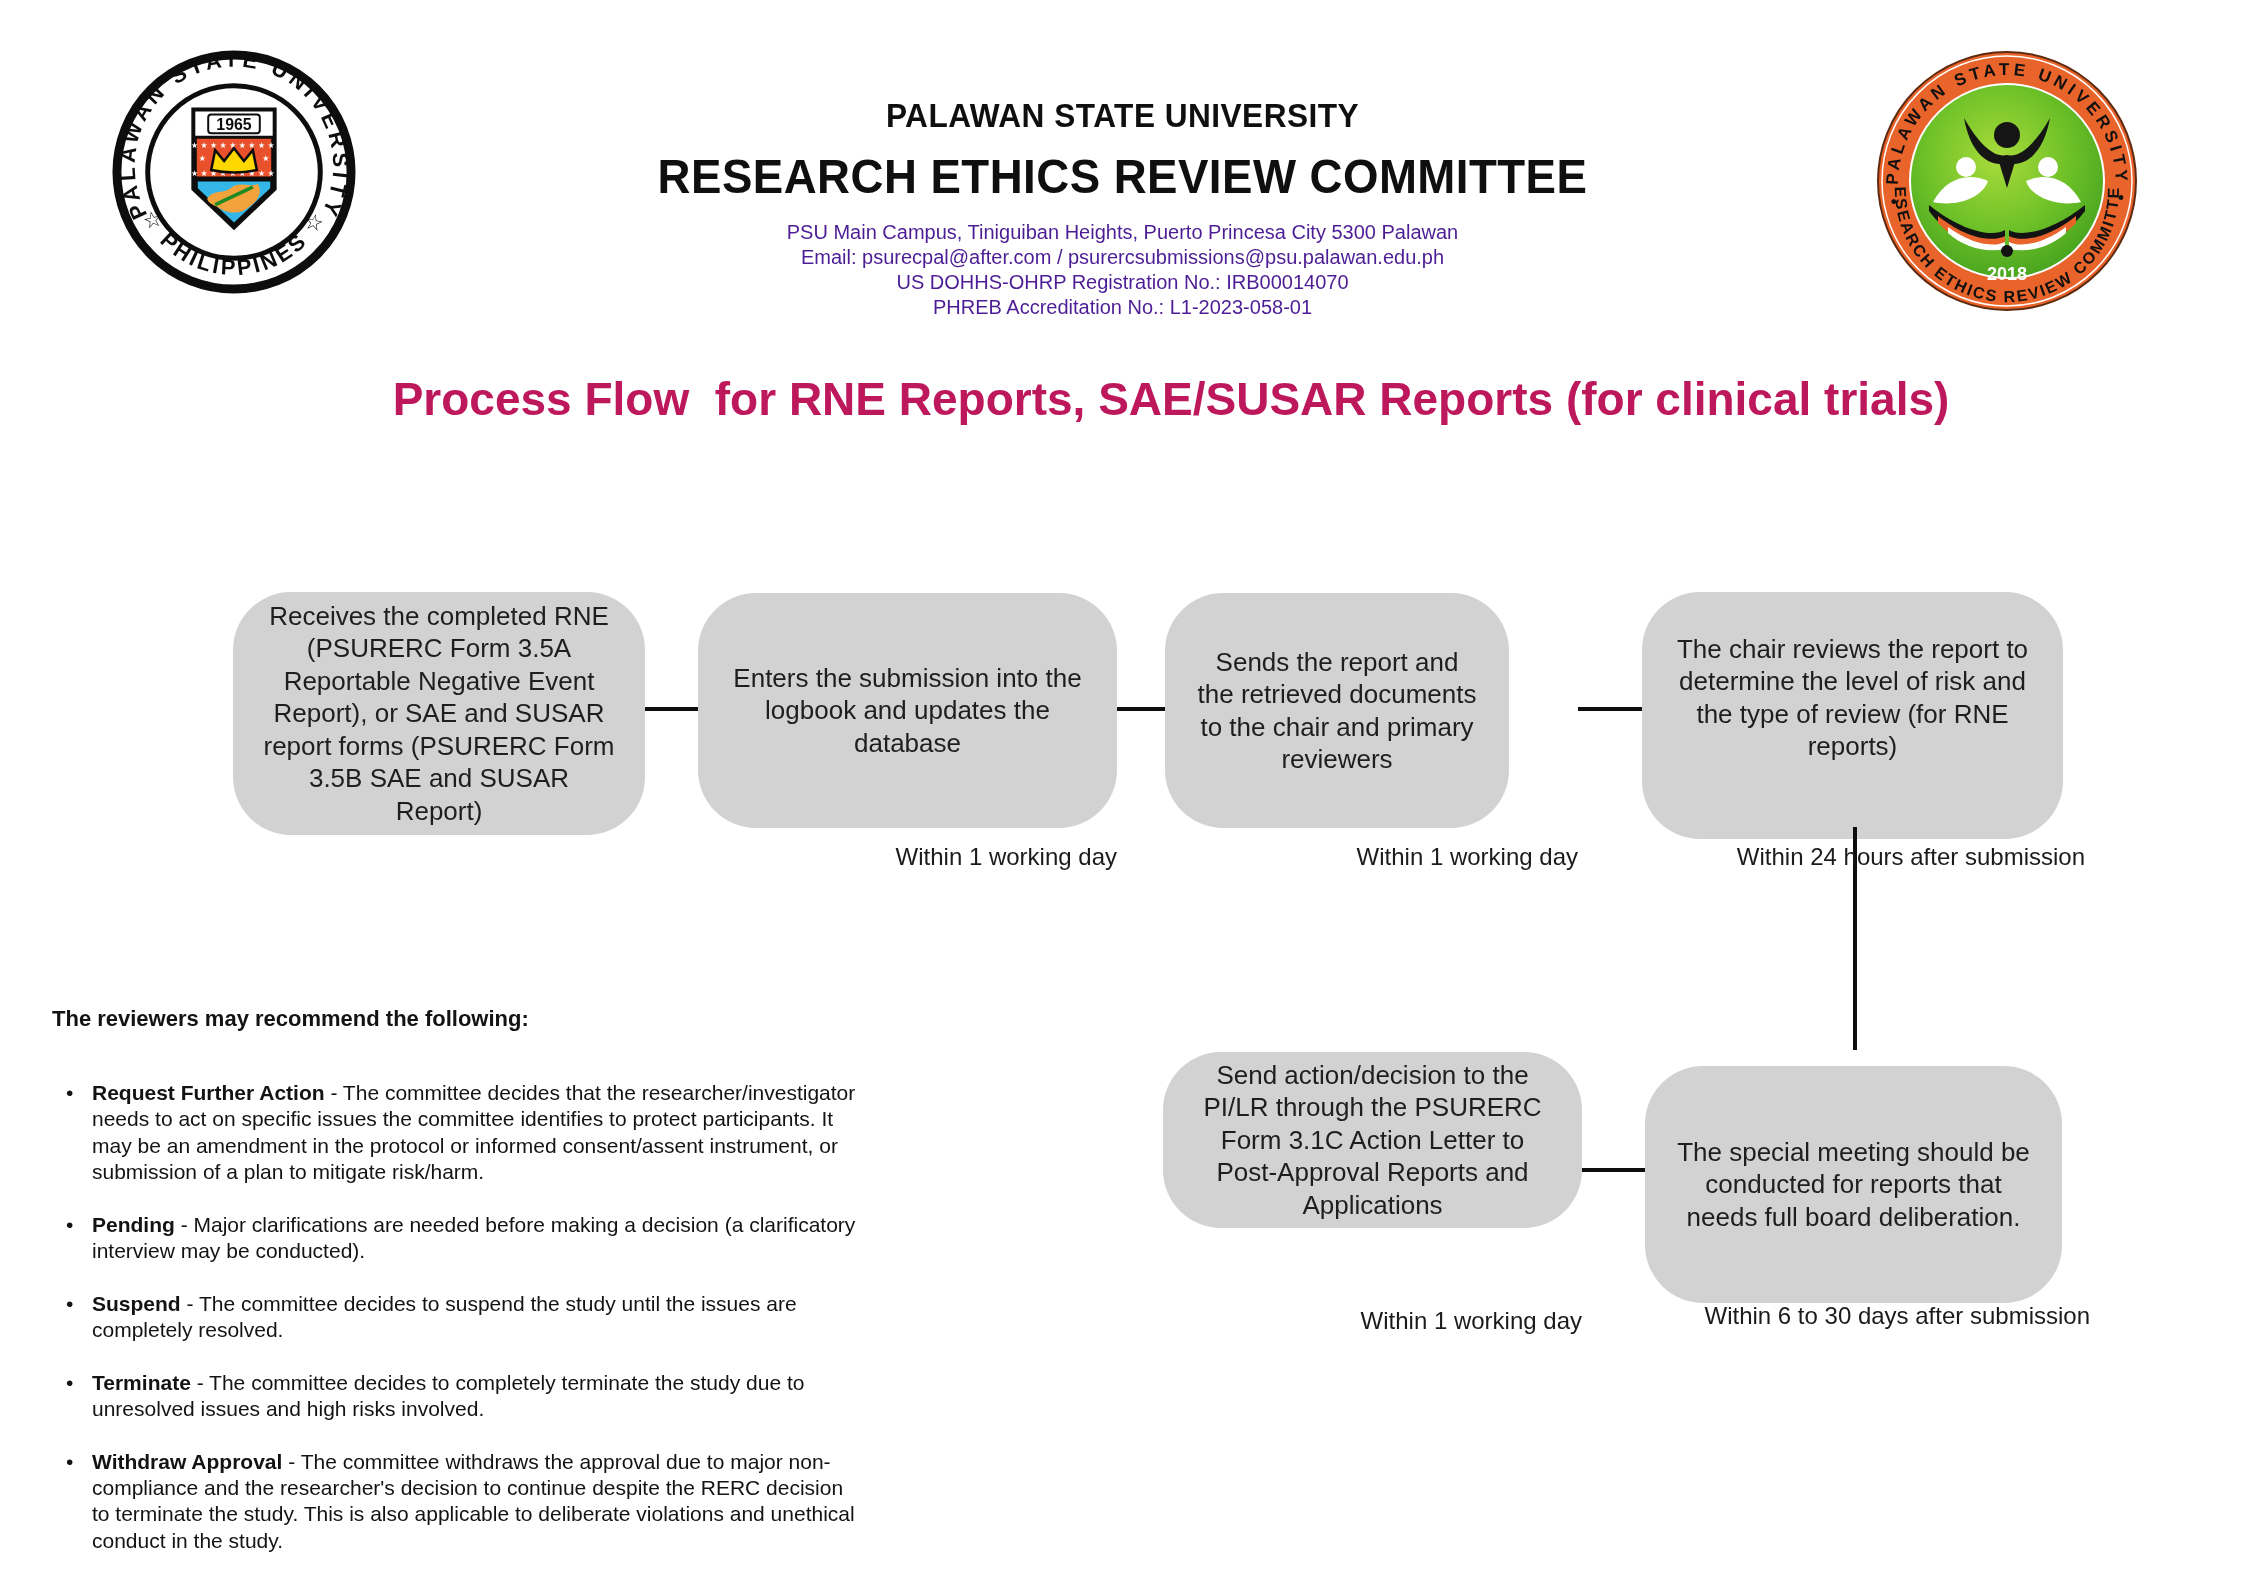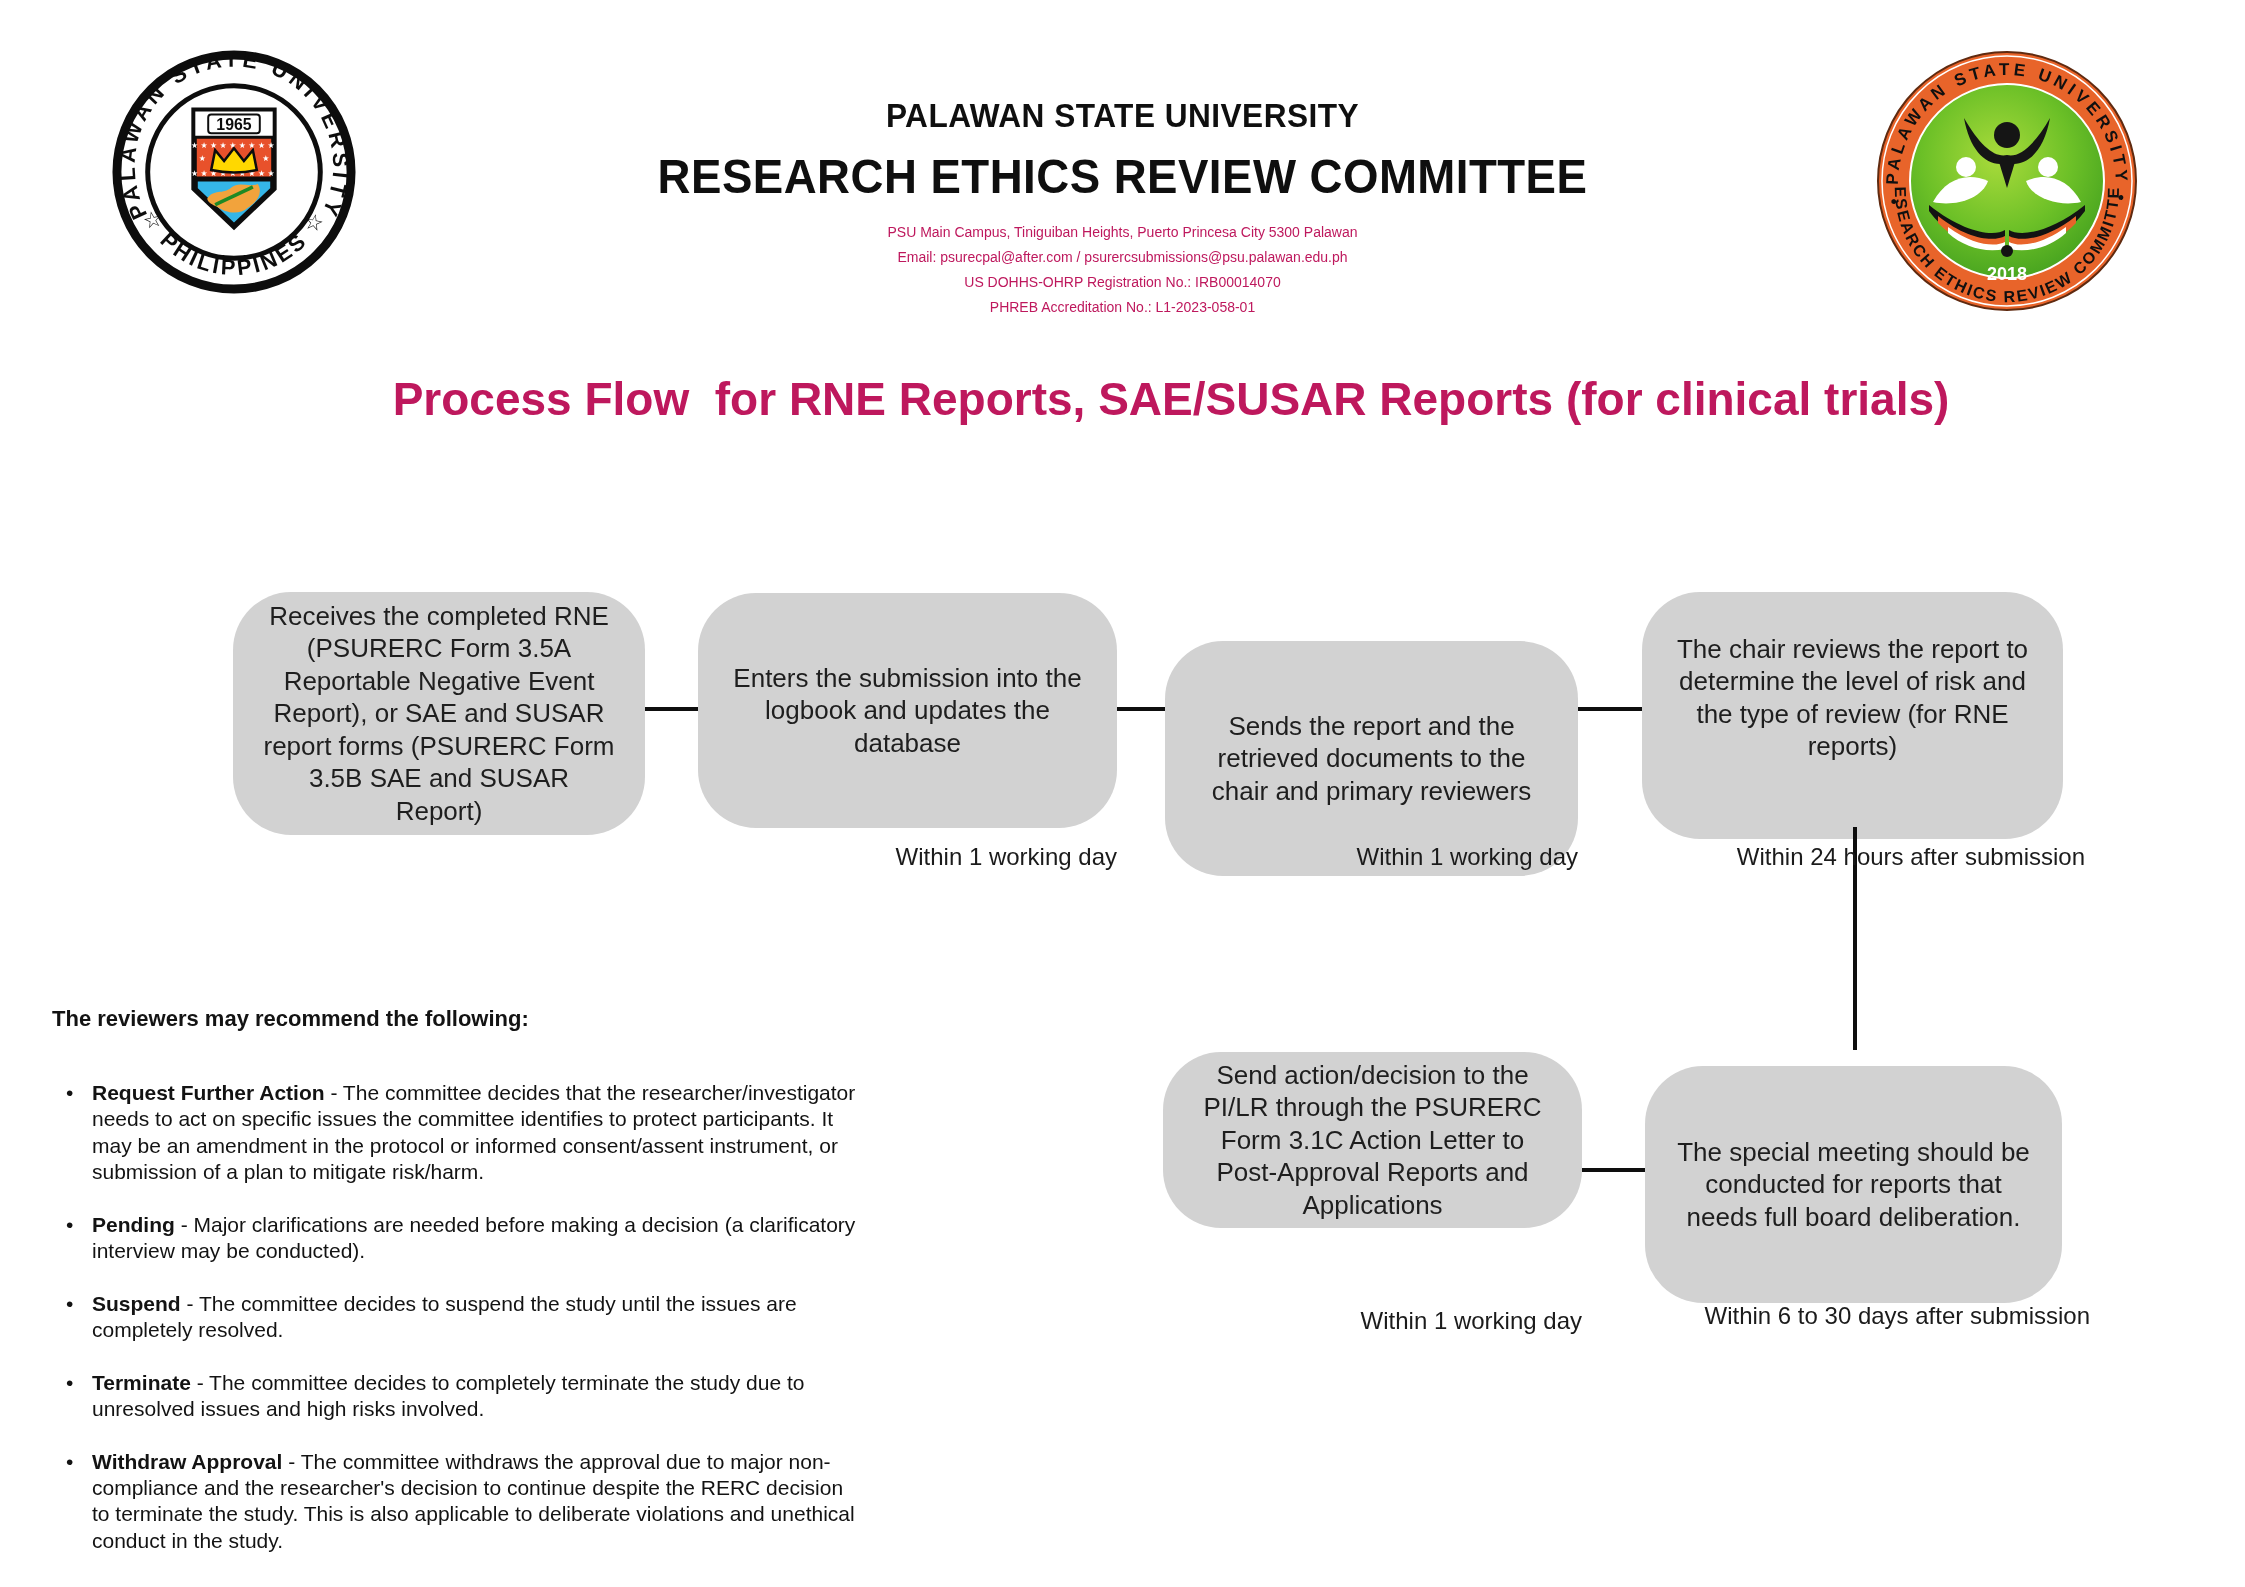--- a/index.html
+++ b/index.html
@@ -3,21 +3,21 @@
 <meta charset="utf-8">
 <style>
   html,body{margin:0;padding:0;background:#ffffff;}
   .page{position:relative;width:2245px;height:1587px;background:#ffffff;overflow:hidden;
         font-family:"Liberation Sans","DejaVu Sans",sans-serif;color:#1a1a1a;}
 
   
   .header-text{position:absolute;left:0;top:96px;width:2245px;text-align:center;}
   .h-univ{font-size:34px;font-weight:bold;letter-spacing:.5px;transform:scaleX(.93);margin:0 0 14px 0;color:#0f0f0f;}
   .h-comm{font-size:48px;font-weight:bold;letter-spacing:.5px;transform:scaleX(.95);margin:0 0 16px 0;color:#0f0f0f;}
-  .h-small{font-size:14px;line-height:25px;color:#be185d;}
+  .h-small{font-size:20px;line-height:25px;color:#4c1d95;}
 
   .seal{position:absolute;}
   .seal-left{left:110px;top:48px;width:248px;height:248px;}
   .seal-right{left:1876px;top:50px;width:262px;height:262px;}
 
   
   .title{position:absolute;left:97px;top:372px;width:2148px;text-align:center;
          font-size:46px;font-weight:bold;color:#be185d;white-space:pre-wrap;}
 
   
@@ -114,21 +114,21 @@
     <div class="h-small">PSU Main Campus, Tiniguiban Heights, Puerto Princesa City 5300 Palawan</div>
     <div class="h-small">Email: psurecpal@after.com / psurercsubmissions@psu.palawan.edu.ph</div>
     <div class="h-small">US DOHHS-OHRP Registration No.: IRB00014070</div>
     <div class="h-small">PHREB Accreditation No.: L1-2023-058-01</div>
   </div>
 
   <div class="title">Process Flow  for RNE Reports, SAE/SUSAR Reports (for clinical trials)</div>
 
   <div class="box" style="left:233px;top:592px;width:412px;height:243px;">Receives the completed RNE (PSURERC Form 3.5A Reportable Negative Event Report), or SAE and SUSAR report forms (PSURERC Form 3.5B SAE and SUSAR Report)</div>
   <div class="box" style="left:698px;top:593px;width:419px;height:235px;">Enters the submission into the logbook and updates the database</div>
-  <div class="box" style="left:1165px;top:593px;width:413px;height:235px;margin-top:48px;">Sends the report and the retrieved documents to the chair and primary reviewers</div>
+  <div class="box" style="left:1165px;top:593px;width:344px;height:235px;">Sends the report and the retrieved documents to the chair and primary reviewers</div>
   <div class="box" style="left:1642px;top:592px;width:421px;height:247px;padding-bottom:50px;">The chair reviews the report to determine the level of risk and the type of review (for RNE reports)</div>
 
   <div class="box" style="left:1163px;top:1052px;width:419px;height:176px;">Send action/decision to the PI/LR through the PSURERC Form 3.1C Action Letter to Post-Approval Reports and Applications</div>
   <div class="box" style="left:1645px;top:1050px;width:417px;height:237px;margin-top:16px;">The special meeting should be conducted for reports that needs full board deliberation.</div>
 
   <div class="hline" style="left:645px;top:707px;width:53px;"></div>
   <div class="hline" style="left:1117px;top:707px;width:48px;"></div>
   <div class="hline" style="left:1578px;top:707px;width:64px;"></div>
   <div class="vline" style="left:1853px;top:827px;height:223px;"></div>
   <div class="hline" style="left:1582px;top:1168px;width:63px;"></div>

